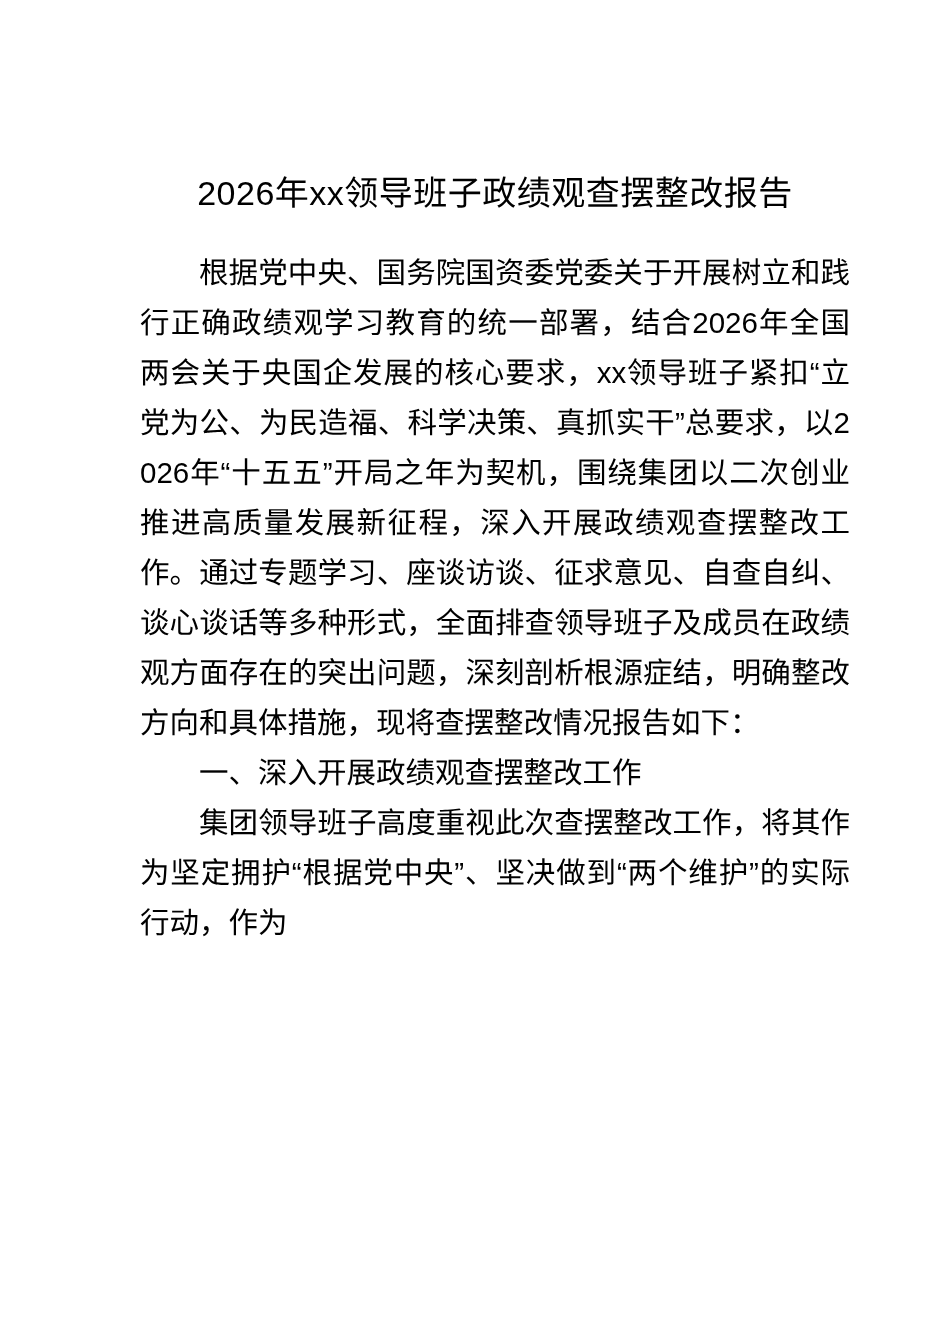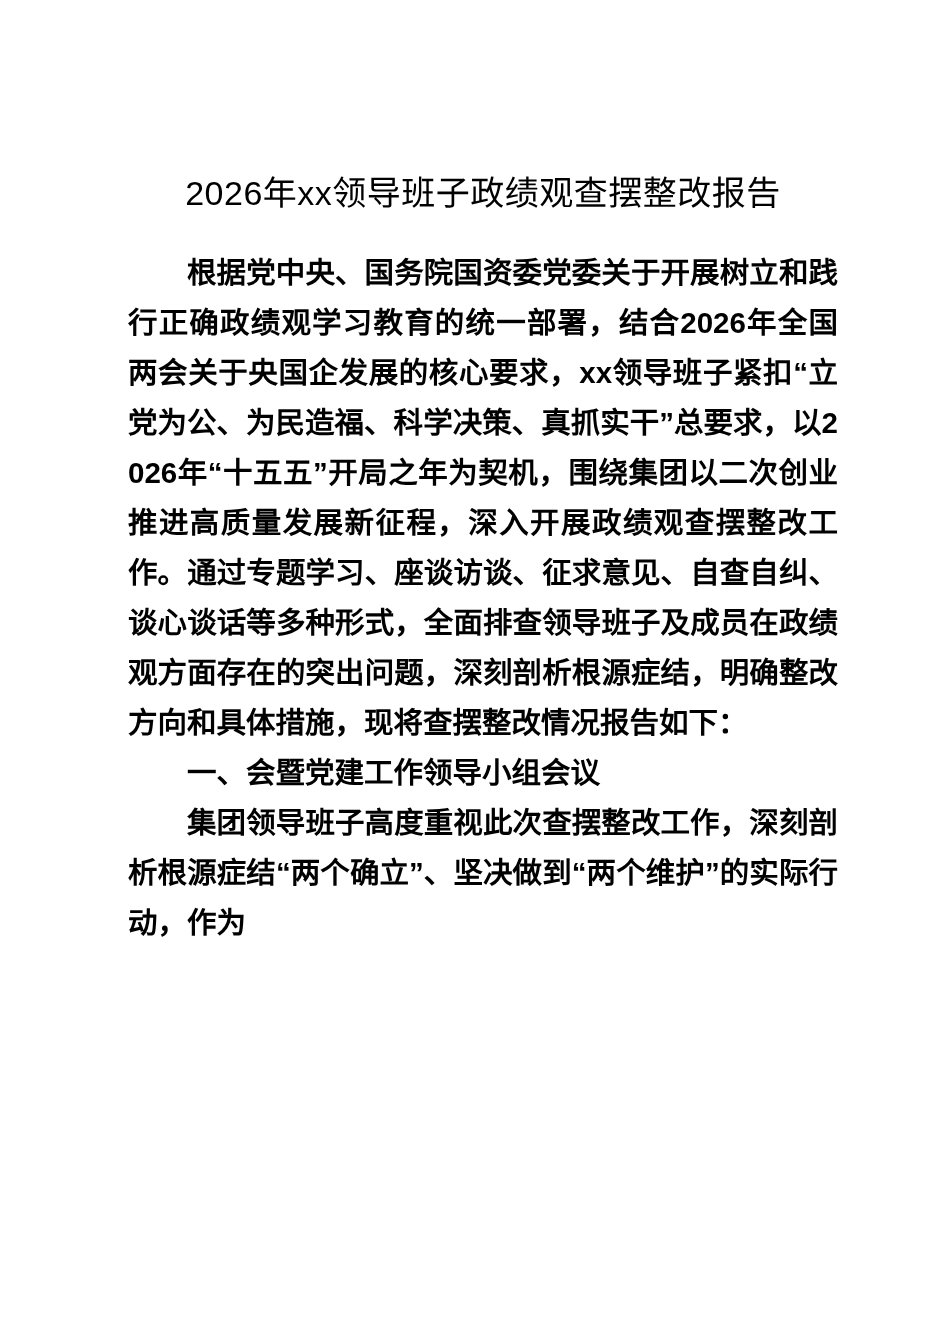--- a/index.html
+++ b/index.html
@@ -22,21 +22,21 @@
     position: relative;
     width: 950px;
     height: 1344px;
     background: #ffffff;
     box-sizing: border-box;
   }
 
   
   .content {
     position: absolute;
-    left: 128px;
+    left: 140px;
     top: 0;
     width: 710px;
   }
 
   
   .doc-title {
     margin: 0;
     padding: 0;
     font-size: 34px;
     line-height: 50px;
@@ -52,21 +52,20 @@
     margin: 0;
     padding: 0;
     font-size: 29.5px;
     line-height: 50px;
     text-align: justify;
     text-justify: inter-character;
     text-align-last: left;
     text-indent: 59px;
     letter-spacing: 0;
     word-break: break-all;
-    font-weight: bold;
   }
 
   .para.first-body {
     margin-top: 30px;
   }
 
   .para.heading {
     text-indent: 59px;
   }
 
@@ -78,19 +77,19 @@
 </head>
 <body>
 
 <div class="page">
   <div class="content">
 
     <h1 class="doc-title">2026年xx领导班子政绩观查摆整改报告</h1>
 
     <p class="para first-body">根据党中央、国务院国资委党委关于开展树立和践行正确政绩观学习教育的统一部署，结合2026年全国两会关于央国企发展的核心要求，xx领导班子紧扣“立党为公、为民造福、科学决策、真抓实干”总要求，以2026年“十五五”开局之年为契机，围绕集团以二次创业推进高质量发展新征程，深入开展政绩观查摆整改工作。通过专题学习、座谈访谈、征求意见、自查自纠、谈心谈话等多种形式，全面排查领导班子及成员在政绩观方面存在的突出问题，深刻剖析根源症结，明确整改方向和具体措施，现将查摆整改情况报告如下：</p>
 
-    <p class="para heading">一、会暨党建工作领导小组会议</p>
+    <p class="para heading">一、深入开展政绩观查摆整改工作</p>
 
 
-    <p class="para clipped">集团领导班子高度重视此次查摆整改工作，深刻剖析根源症结“两个确立”、坚决做到“两个维护”的实际行动，作为</p>
+    <p class="para clipped">集团领导班子高度重视此次查摆整改工作，将其作为坚定拥护“根据党中央”、坚决做到“两个维护”的实际行动，作为</p>
 
   </div>
 </div>
 
 </body></html>

